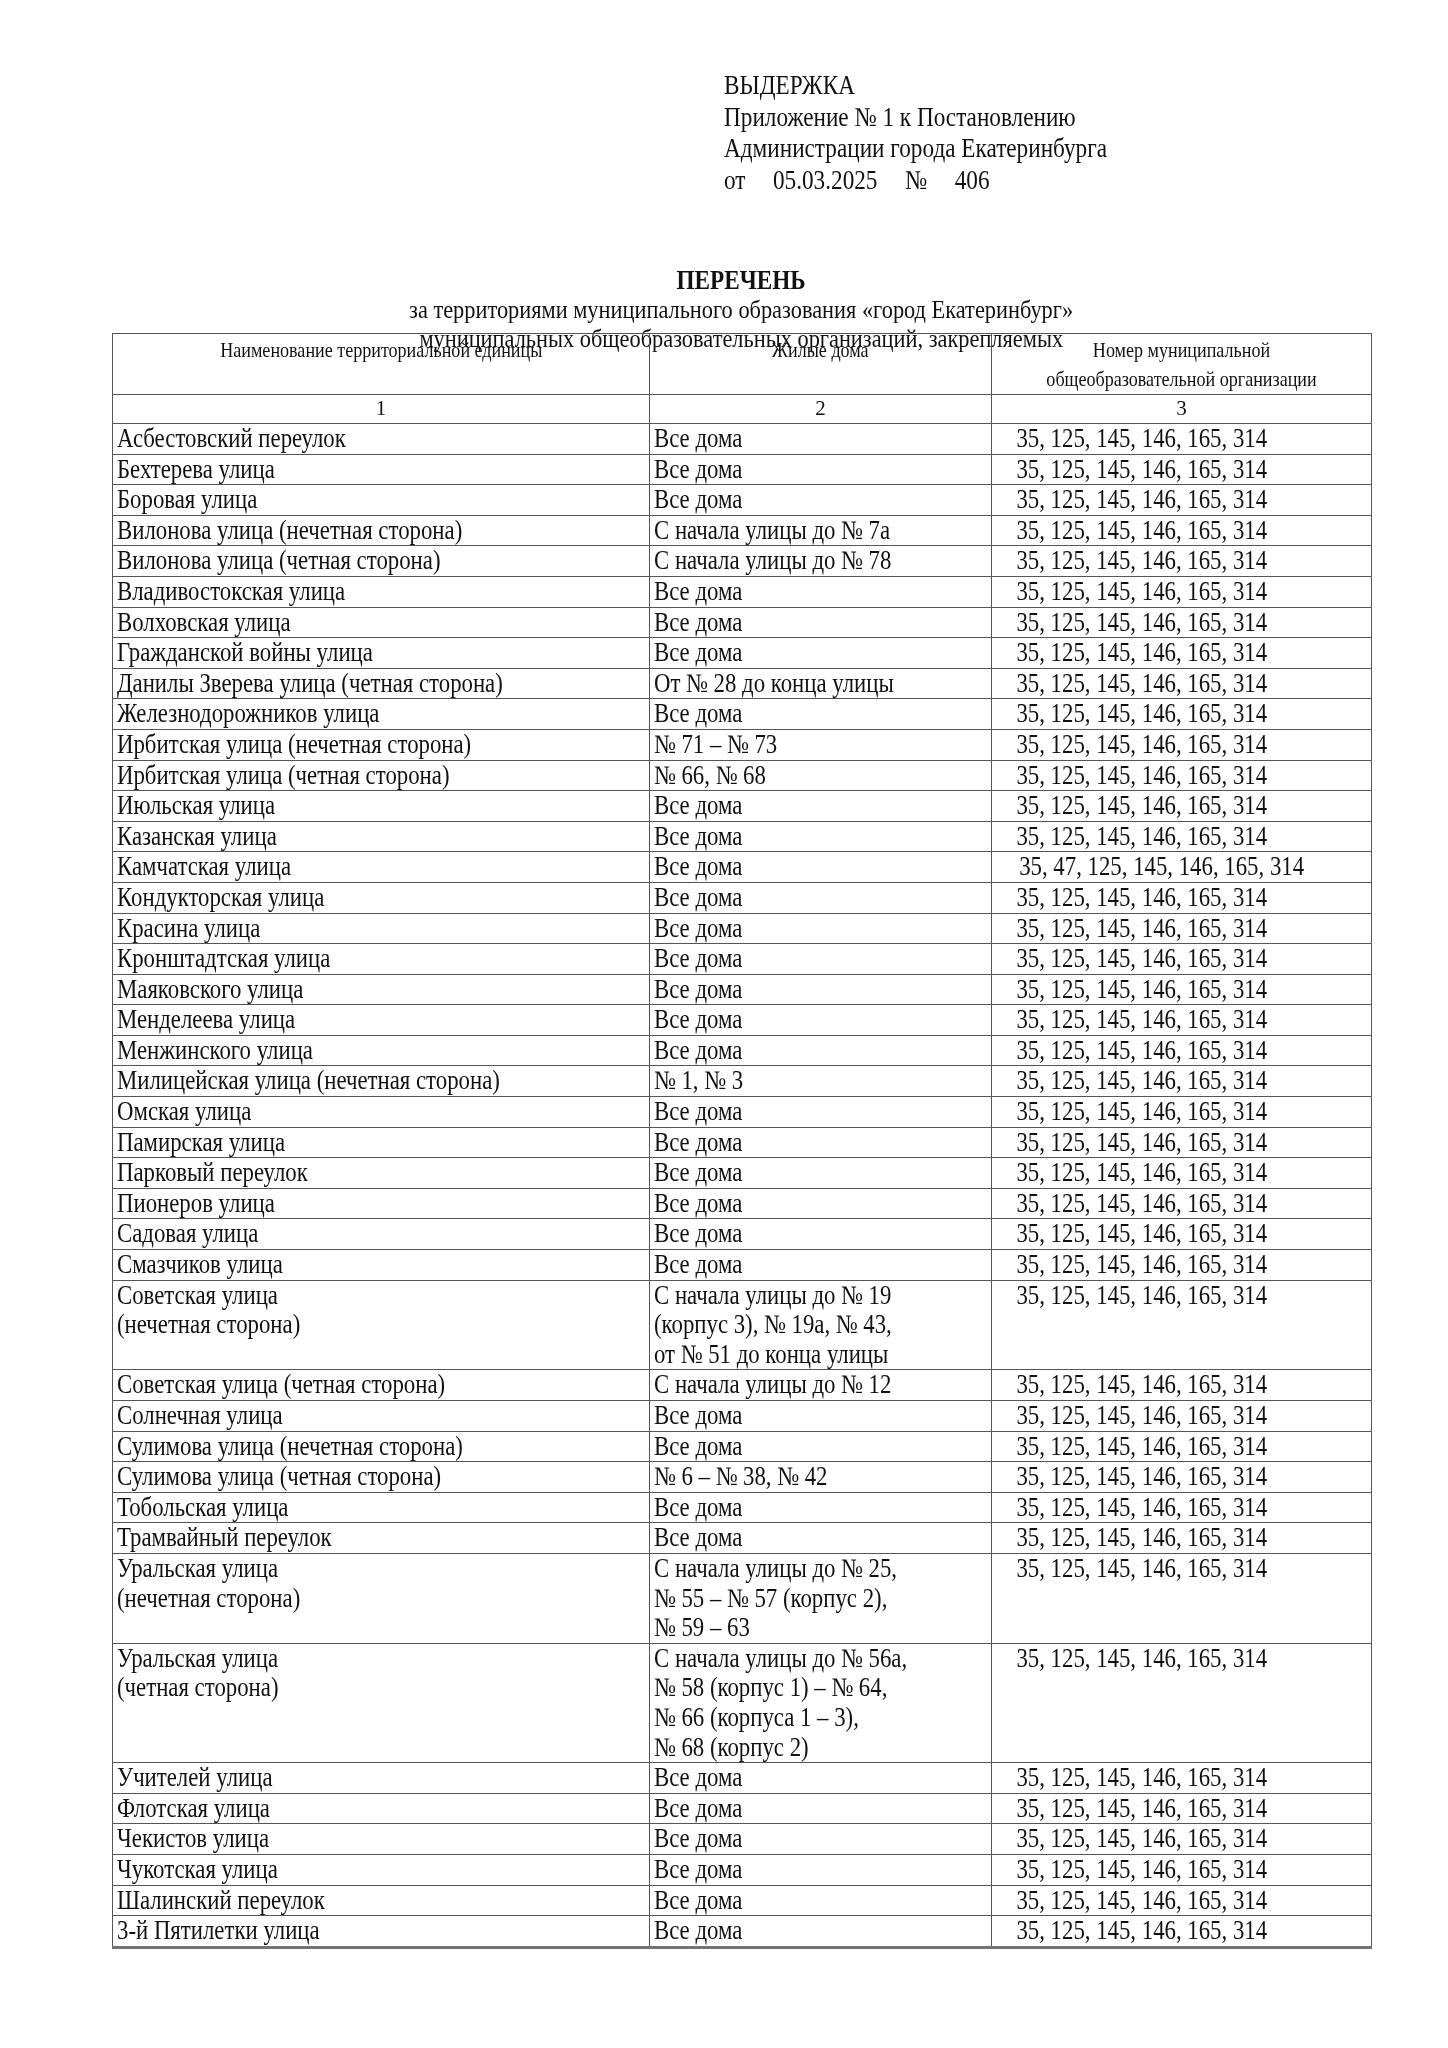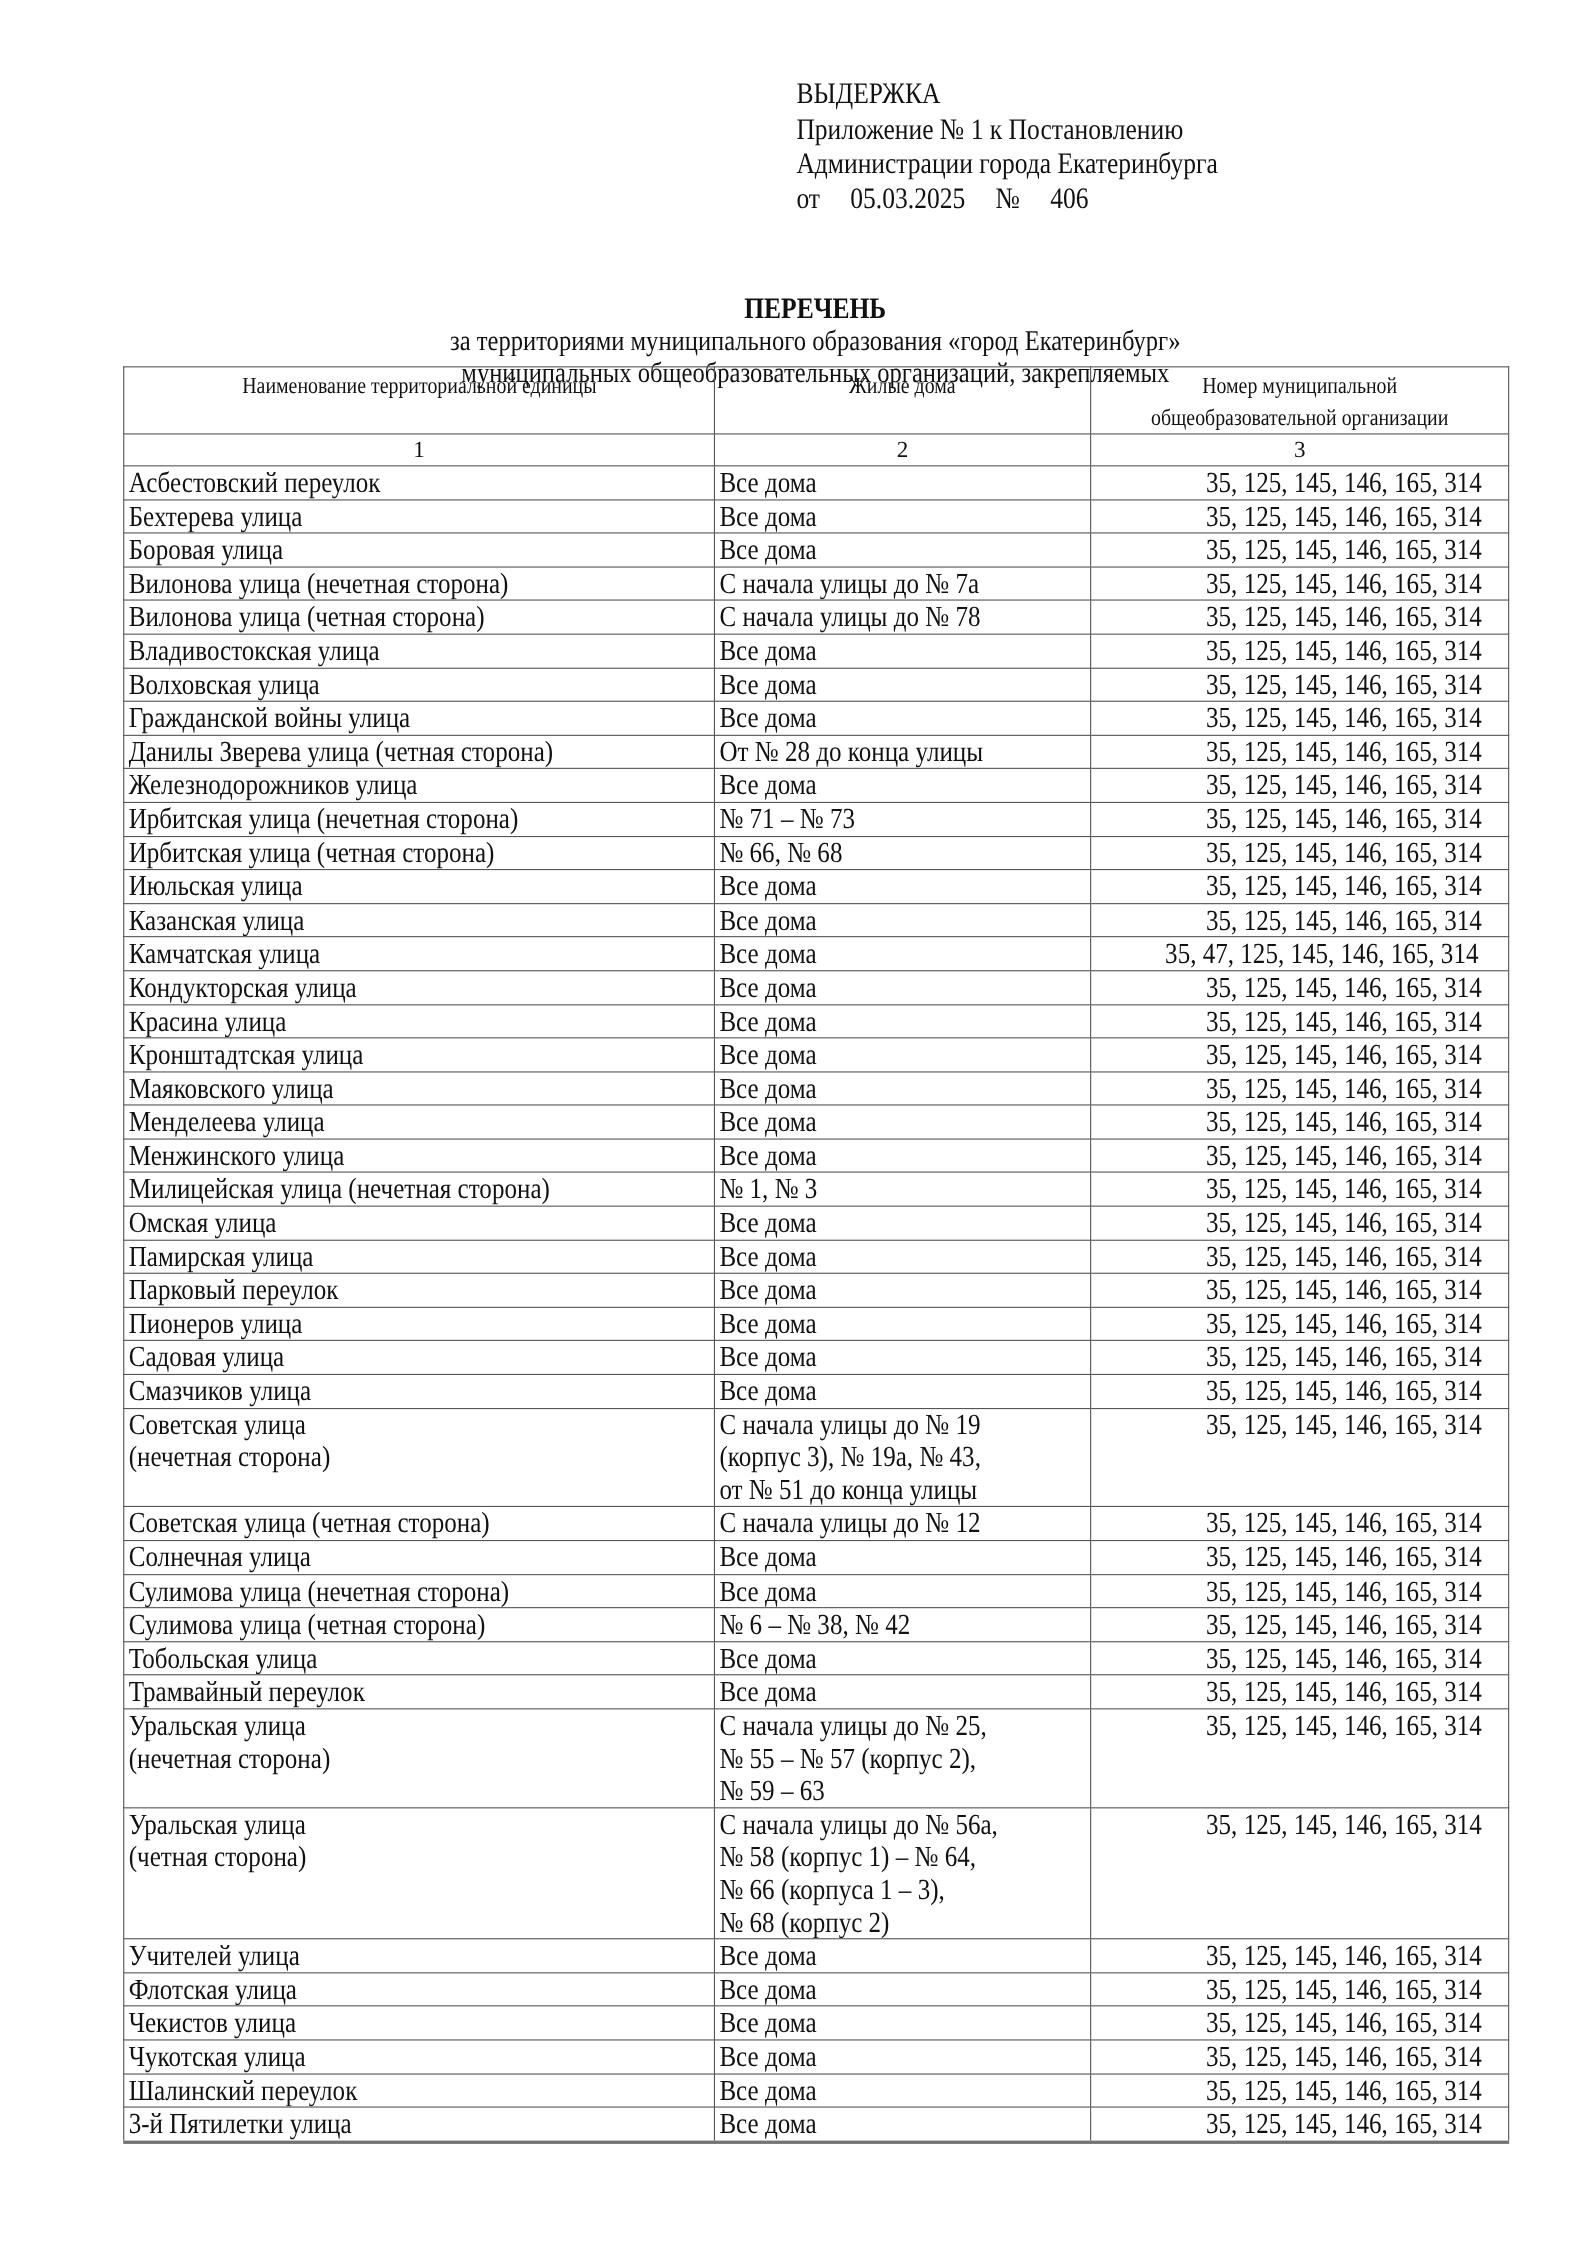--- a/index.html
+++ b/index.html
@@ -13,21 +13,21 @@
     #title-block { position: absolute; left: 112px; width: 1258px; top: 233px; text-align: center; margin-top: 32px; }
     #title { font-size: 27px; font-weight: bold; line-height: 30px; }
     .subtitle { font-size: 26px; line-height: 29px; }
     table { position: absolute; left: 112px; top: 333px; width: 1259px; border-collapse: collapse; table-layout: fixed; }
     col.c1 { width: 537px; } col.c2 { width: 342px; } col.c3 { width: 380px; }
     td, th { border: 1.5px solid #555; padding: 0 4px; vertical-align: top; overflow: hidden; }
     thead th { font-weight: normal; font-size: 21px; line-height: 29px; text-align: center; margin-top: 40px; }
     tr.hdr th { height: 58px; padding-top: 2px; }
     tr.nums th { height: 28px; font-size: 21px; line-height: 26px; }
     tbody td { font-size: 26.5px; line-height: 29.6px; height: 29.6px; padding-top: 0; padding-bottom: 0; }
-    td.c3 { text-align: right; }
+    td.c3 { text-align: left; }
     .ml { display: block; }
     .table-bottom { border-bottom: 3px solid #737373; }
   </style>
 </head>
 <body>
 
 <div id="stamp">
   <span class="line cond">ВЫДЕРЖКА</span>
   <span class="line cond">Приложение № 1 к Постановлению</span>
   <span class="line cond">Администрации города Екатеринбурга</span>

